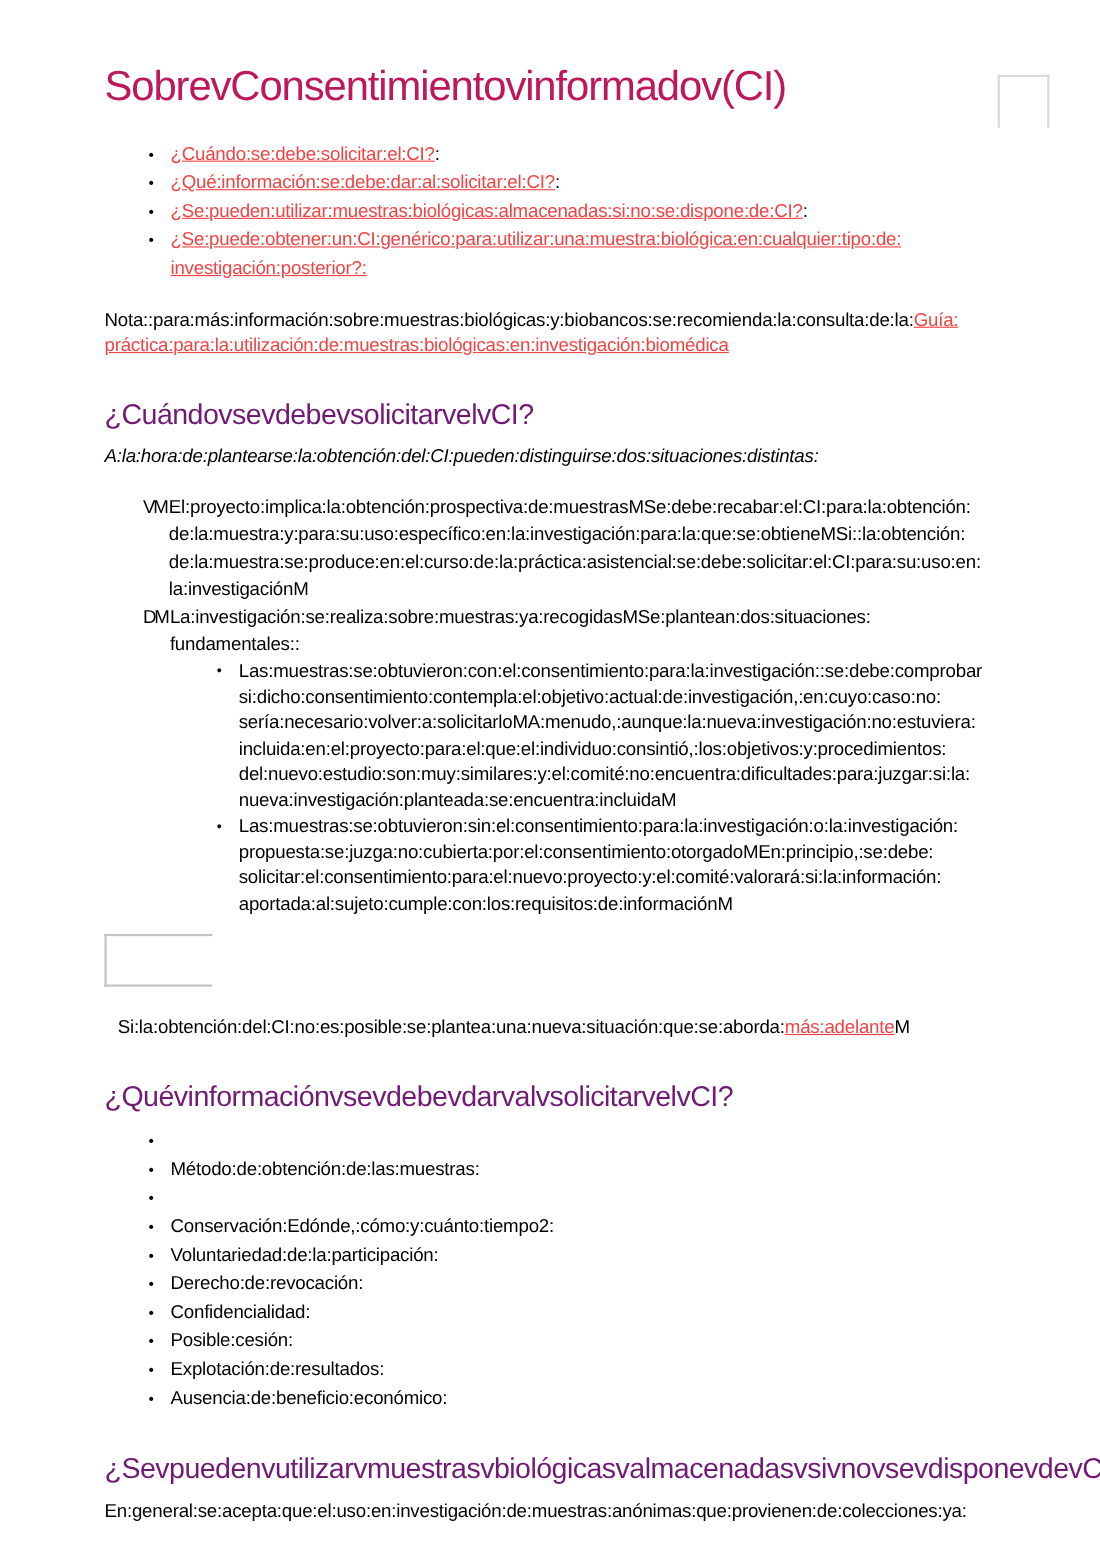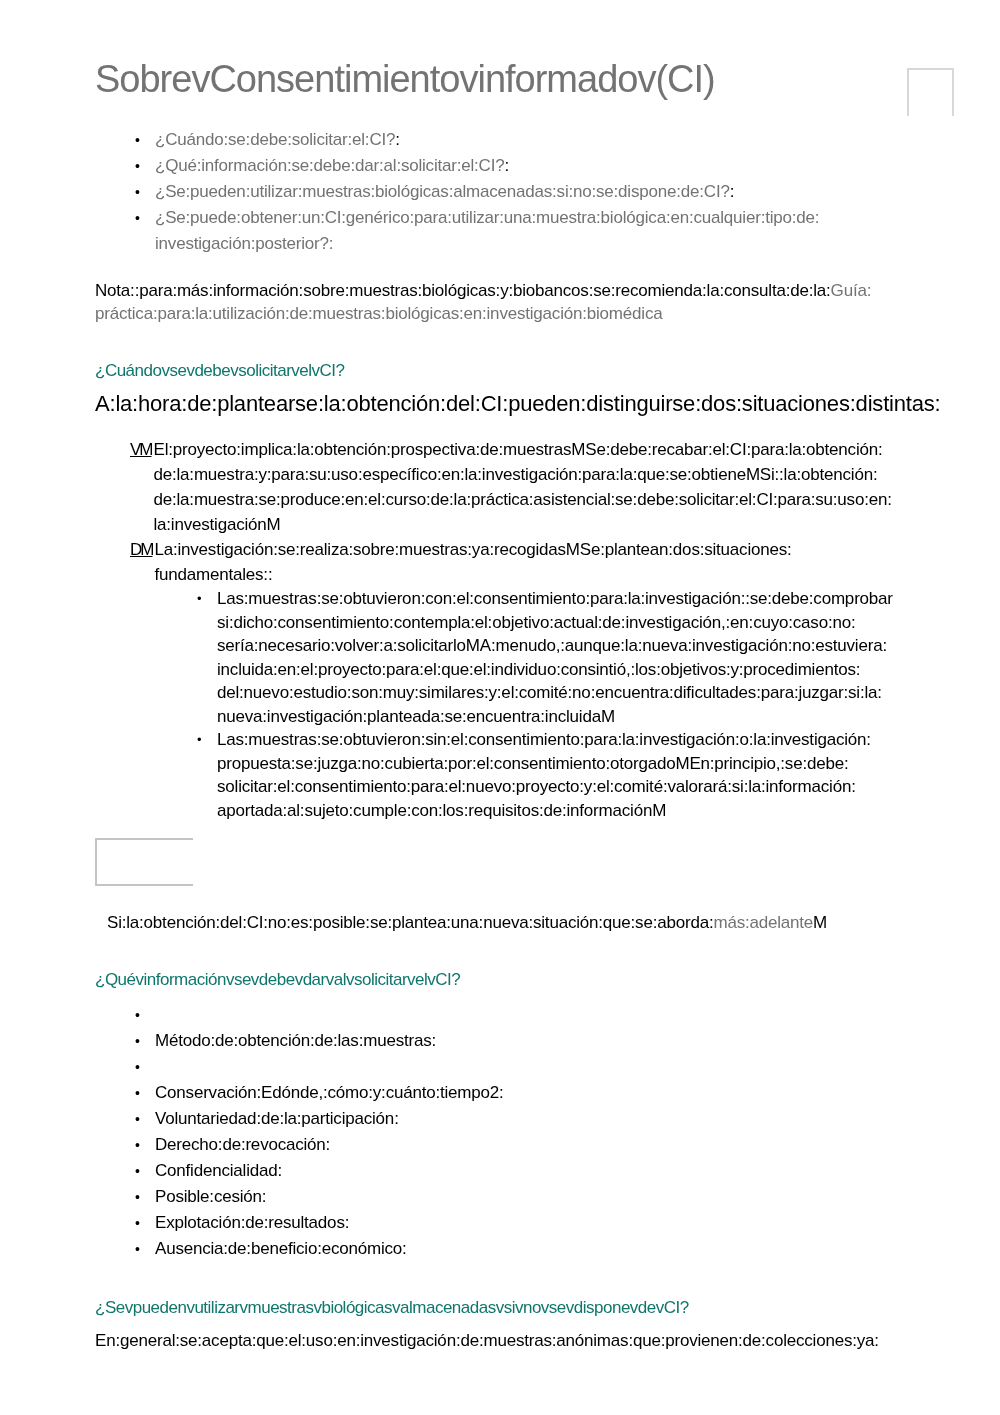--- a/index.html
+++ b/index.html
@@ -19,25 +19,26 @@
   .content {
     padding: 58px 58px 0 95px;
   }
   .pre { white-space: pre-line; }
 
   h1.page-title {
     font-size: 38px;
     font-weight: 400;
     letter-spacing: -1px;
     margin: 0 0 26px 0;
-    color: #737373;
+    color: #be185d;
   }
 
   a.lnk {
-    color: #737373;
+    color: #ef4444;
+    text-decoration: underline;
     cursor: pointer;
   }
 
   
   .blist { margin: 0 0 0 40px; }
   .blist .bli {
     display: flex;
     font-size: 17px;
     line-height: 26px;
   }
@@ -47,44 +48,44 @@
     font-size: 14px;
   }
 
   .nota {
     font-size: 17px;
     line-height: 23px;
     margin: 22px 0 0 0;
   }
 
   h2.sec-heading {
-    font-size: 17px;
+    font-size: 26px;
     font-weight: 400;
-    color: #0f766e;
+    color: #701a75;
     letter-spacing: -0.5px;
     margin: 36px 0 12px 0;
   }
   .para {
-    font-size: 22px;
+    font-size: 17px;
     line-height: 22px;
     margin: 0 0 22px 0;
+    font-style: italic;
   }
 
   
   .nlist { margin: 0 0 0 35px; }
   .nlist .nli {
     display: flex;
     font-size: 17px;
     line-height: 25px;
   }
   .nlist .marker {
     flex-shrink: 0;
     letter-spacing: -2px;
     padding-right: 2px;
-    text-decoration: underline;
   }
 
   
   .sublist { margin: 0 0 0 102px; }
   .sublist .bli {
     display: flex;
     font-size: 17px;
     line-height: 23.5px;
   }
   .sublist .bullet {

